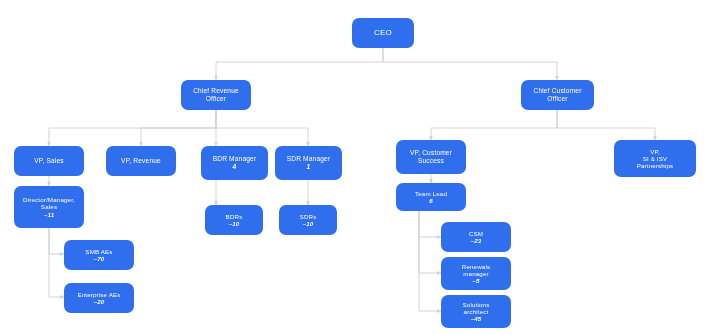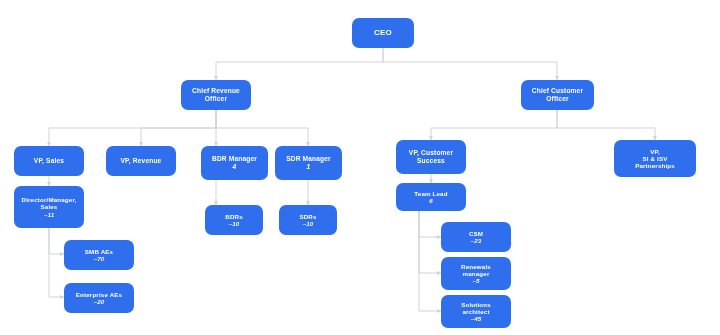--- a/index.html
+++ b/index.html
@@ -35,21 +35,21 @@
     display: flex;
     flex-direction: column;
     align-items: center;
     justify-content: center;
     text-align: center;
     padding: 2px 3px;
     line-height: 1.18;
     letter-spacing: 0.01em;
   }
   .node .title {
-    font-weight: bold;
+    font-weight: normal;
     white-space: pre-line;
   }
   .node .count {
     font-weight: bold;
     font-style: italic;
   }
   .s-lg .title { font-size: 8px; }
   .s-md .title { font-size: 6.6px; }
   .s-md .count { font-size: 6.6px; }
   .s-sm .title { font-size: 6.2px; }

